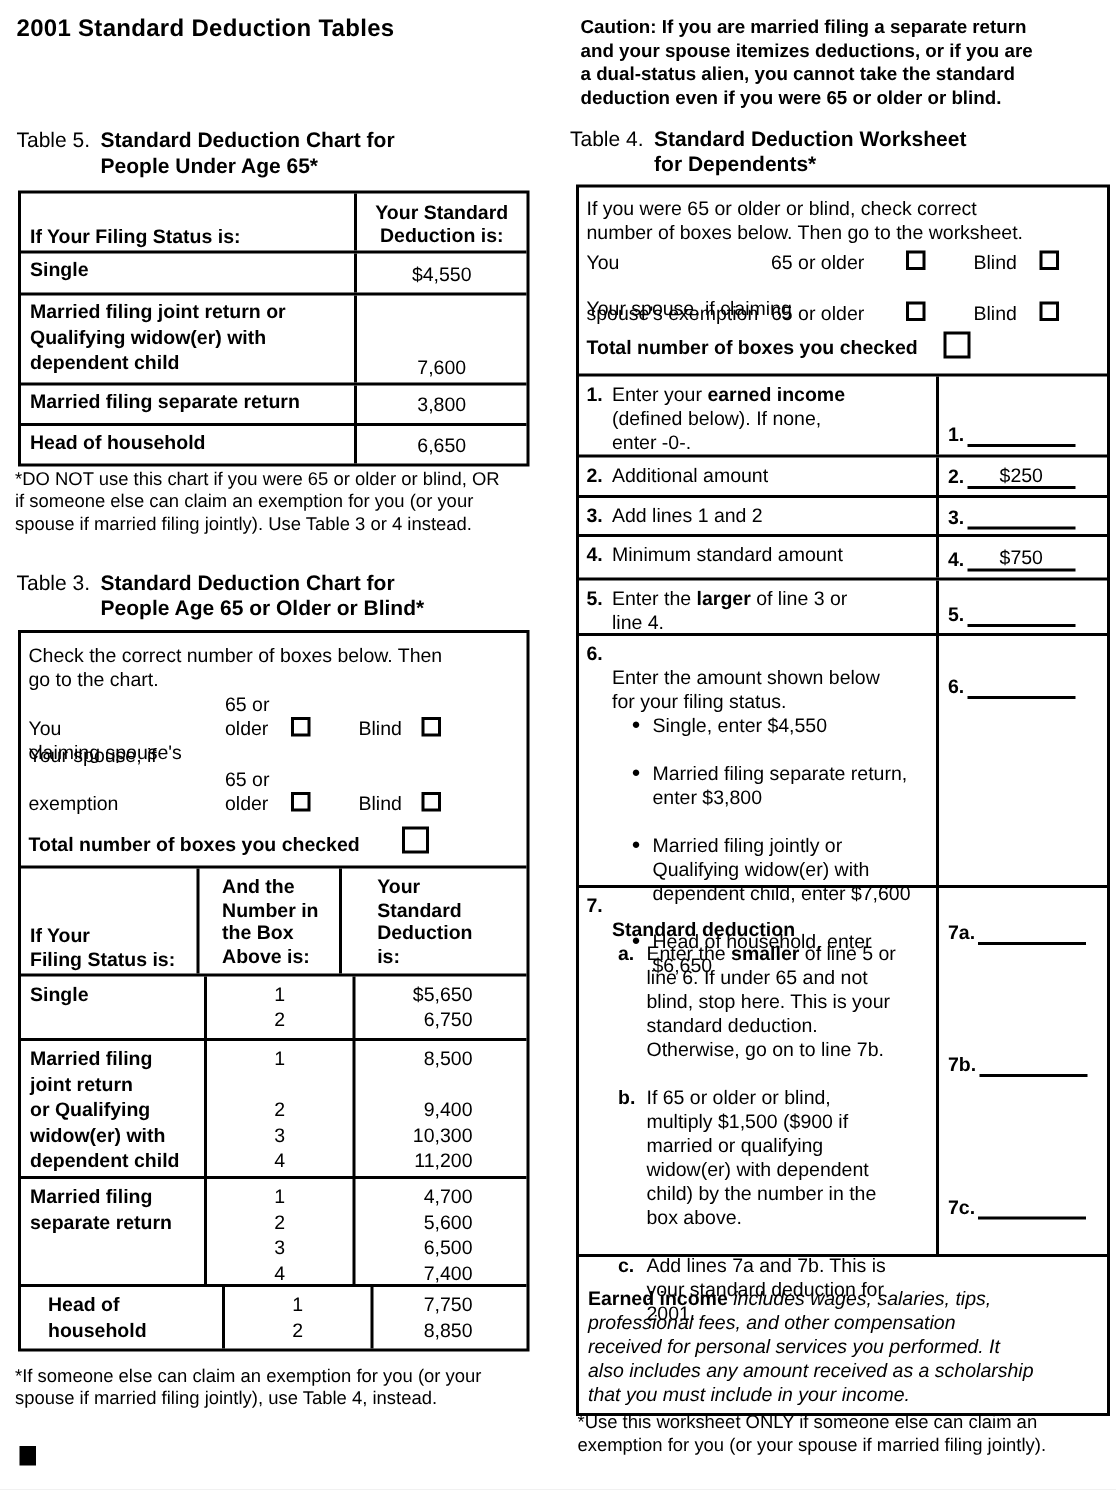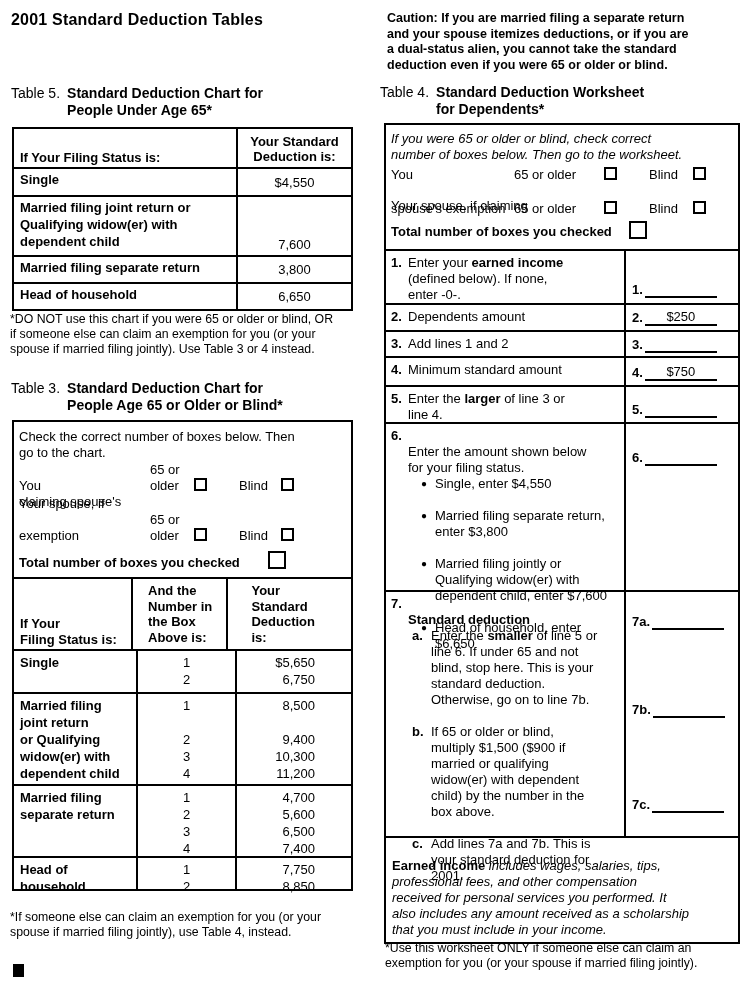--- a/index.html
+++ b/index.html
@@ -57,21 +57,21 @@
   .t3ca { width:124px; border-right:2px solid #000; padding:2px 3px 2px 6px; }
   .t3cb { width:99px; border-right:2px solid #000; text-align:center; padding:2px 0; }
   .t3cc { flex:1; text-align:right; padding:2px 36px 2px 0; }
   .t3head { height:70px; }
   .t3head .t3ca { display:flex; align-items:flex-end; font-weight:bold; line-height:15.5px; white-space:pre-line; }
   .t3head .t3cb, .t3head .t3cc { font-weight:bold; line-height:15.5px; white-space:pre-line; text-align:left; padding-top:4px; }
   .t3head .t3cb { padding-left:15px; }
   .t3head .t3cc { padding-left:23px;border-radius:20px; }
   .t3body .t3ca { font-weight:bold; line-height:17px; white-space:pre-line; padding-top:3px; }
   .t3body .t3cb, .t3body .t3cc { line-height:17px; white-space:pre-line; padding-top:3px; }
-  .t3r1 { height:43px; } .t3r2 { height:92px; } .t3r3 { height:72px; } .t3r4 { height:33px; }
+  .t3r1 { height:43px; } .t3r2 { height:92px; } .t3r3 { height:72px; } .t3r4 { height:43px;padding-left:12px; }
 
   
   #end-marker { position:absolute; left:13px; top:964px; width:11px; height:13px; background:#000; }
 
   
   #t4-box { position:absolute; left:384px; top:123px; width:356px; border:2px solid #000; }
   #t4-check { position:relative; height:124px; }
   .wrow { display:flex; border-top:2px solid #000; }
   .wleft { flex:1; display:flex; padding:4px 2px 0 5px; line-height:16px; }
   .lnum { font-weight:bold; width:17px; flex:none; }
@@ -235,21 +235,21 @@
   <div id="end-marker"></div>
 
   <div id="t4-heading" class="tbl-heading">
     <span class="tlabel">Table 4.</span>
     <span class="ttitle">Standard Deduction Worksheet
 for Dependents*</span>
   </div>
 
   <div id="t4-box">
     <div id="t4-check">
-      <span class="abs pre" style="left:5px; top:6px;font-style:italic;">If you were 65 or older or blind, check correct
+      <span class="abs pre" style="left:5px; top:6px;">If you were 65 or older or blind, check correct
 number of boxes below. Then go to the worksheet.</span>
       <span class="abs" style="left:5px; top:42px;">You</span>
       <span class="abs" style="left:128px; top:42px;">65 or older</span>
       <span class="cb" style="left:218px; top:42px;"></span>
       <span class="abs" style="left:263px; top:42px;">Blind</span>
       <span class="cb" style="left:307px; top:42px;"></span>
       <span class="abs" style="left:5px; top:60px;margin-top:13px;">Your spouse, if claiming</span>
       <span class="abs" style="left:5px; top:76px;">spouse's exemption</span>
       <span class="abs" style="left:128px; top:76px;">65 or older</span>
       <span class="cb" style="left:218px; top:76px;"></span>
@@ -270,21 +270,21 @@
         <div class="entry e1">
           <span class="elabel">1.</span>
             <span class="uline"></span>
         </div>
       </div>
     </div>
 
     <div class="wrow wr2">
       <div class="wleft">
         <span class="lnum">2.</span>
-        <div class="ltext">Dependents amount</div>
+        <div class="ltext">Additional amount</div>
       </div>
       <div class="wright">
         <div class="entry e2">
           <span class="elabel">2.</span>
             <span class="uline">$250</span>
         </div>
       </div>
     </div>
 
     <div class="wrow wr3">

